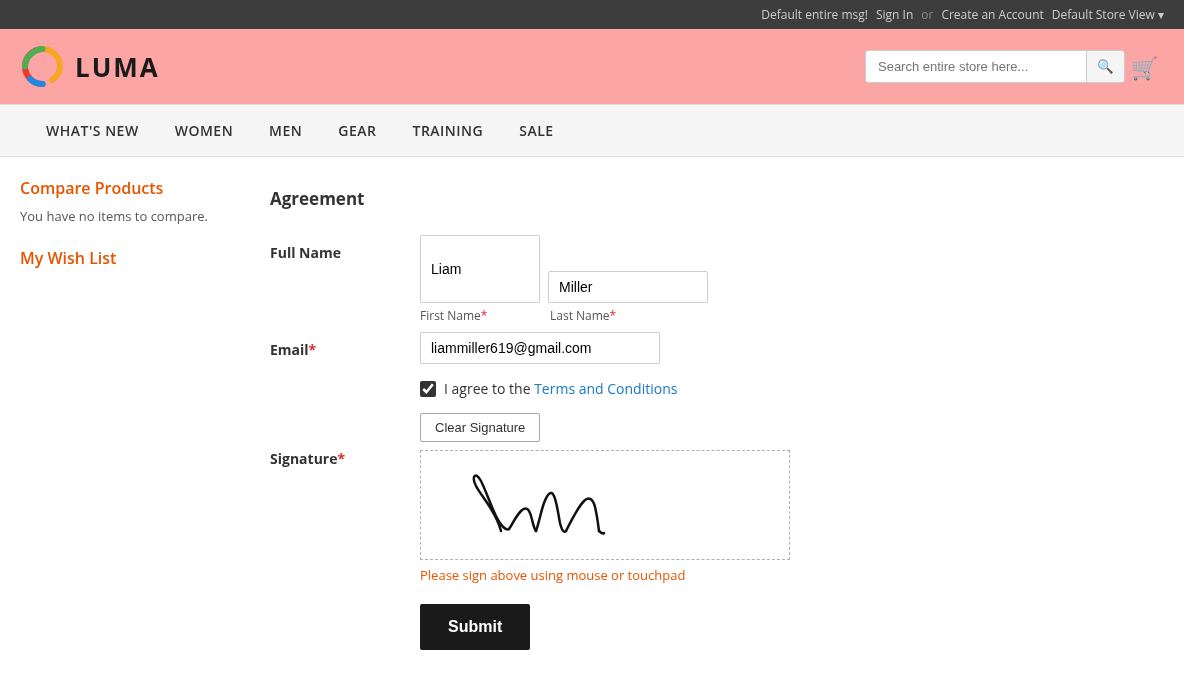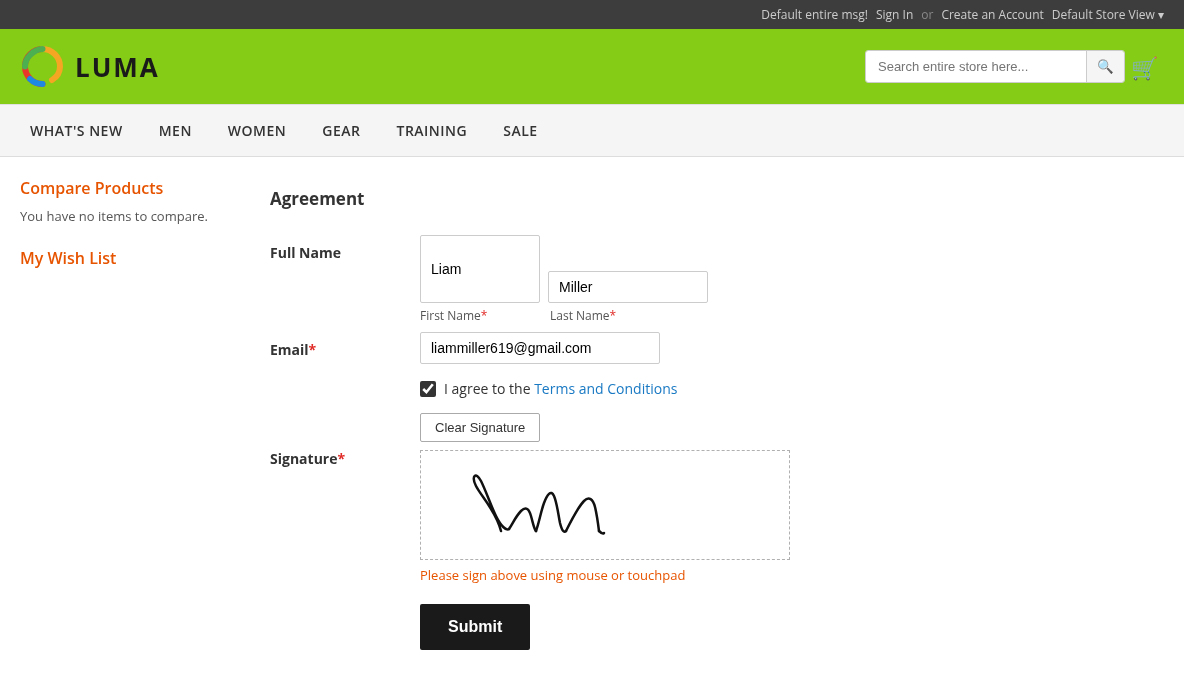--- a/index.html
+++ b/index.html
@@ -18,21 +18,21 @@
     }
     .top-bar a { color: #ccc; text-decoration: none; }
     .top-bar .separator { color: #888; }
 
     
     .header {
       display: flex;
       align-items: center;
       justify-content: space-between;
       padding: 15px 20px;
-      background: #84cc16;
+      background: #fca5a5;
       border-bottom: 1px solid #e0e0e0;
     }
     .logo-area {
       display: flex;
       align-items: center;
       gap: 10px;
     }
     .logo-icon {
       width: 45px;
       height: 45px;
@@ -75,21 +75,21 @@
       font-size: 22px;
       color: #555;
       cursor: pointer;
       padding: 5px;
     }
 
     
     .nav {
       background: #f5f5f5;
       border-bottom: 1px solid #ddd;
-      padding: 0 12px;
+      padding: 0 28px;
       display: flex;
       align-items: center;
     }
     .nav-item {
       padding: 16px 18px;
       font-size: 14px;
       font-weight: 600;
       color: #333;
       cursor: pointer;
       text-transform: uppercase;
@@ -286,22 +286,22 @@
       <button class="search-btn">
         <span>🔍</span>
       </button>
     </div>
     <div class="cart-icon">🛒</div>
   </div>
 </div>
 
 <nav class="nav">
   <div class="nav-item">What's New</div>
+  <div class="nav-item">Women</div>
   <div class="nav-item">Men</div>
-  <div class="nav-item">Women</div>
   <div class="nav-item">Gear</div>
   <div class="nav-item">Training</div>
   <div class="nav-item">Sale</div>
 </nav>
 
 <div class="main-layout">
 
   <div class="sidebar">
     <div class="sidebar-section-title">Compare Products</div>
     <div class="sidebar-text">You have no items to compare.</div>

